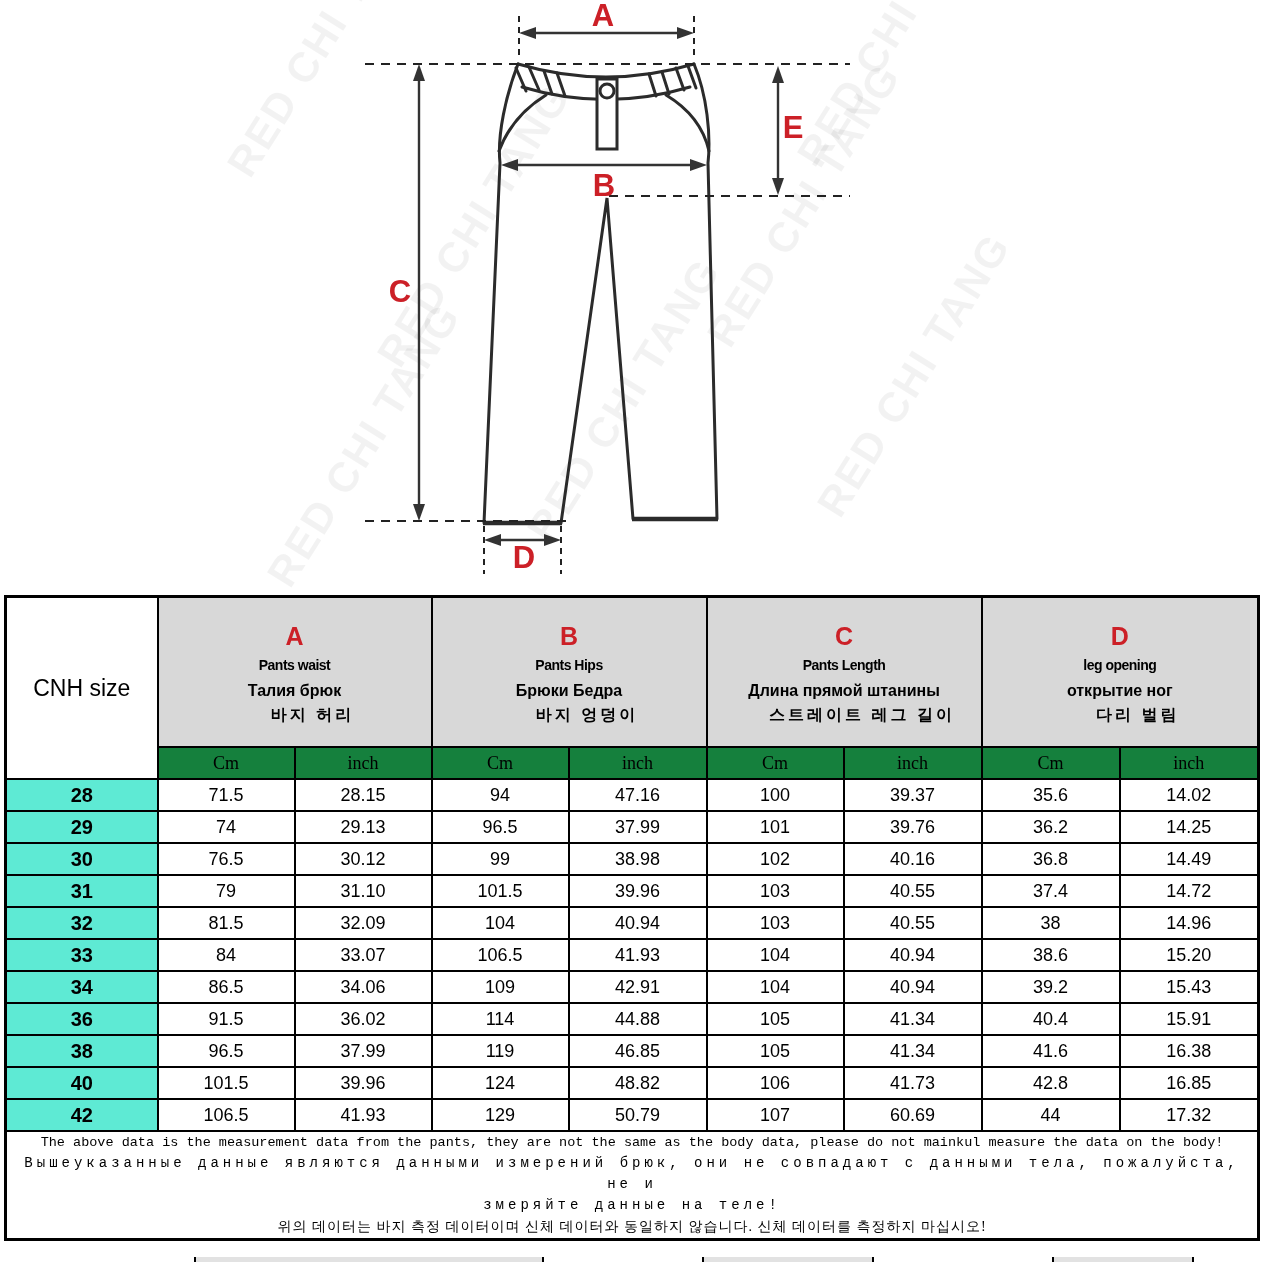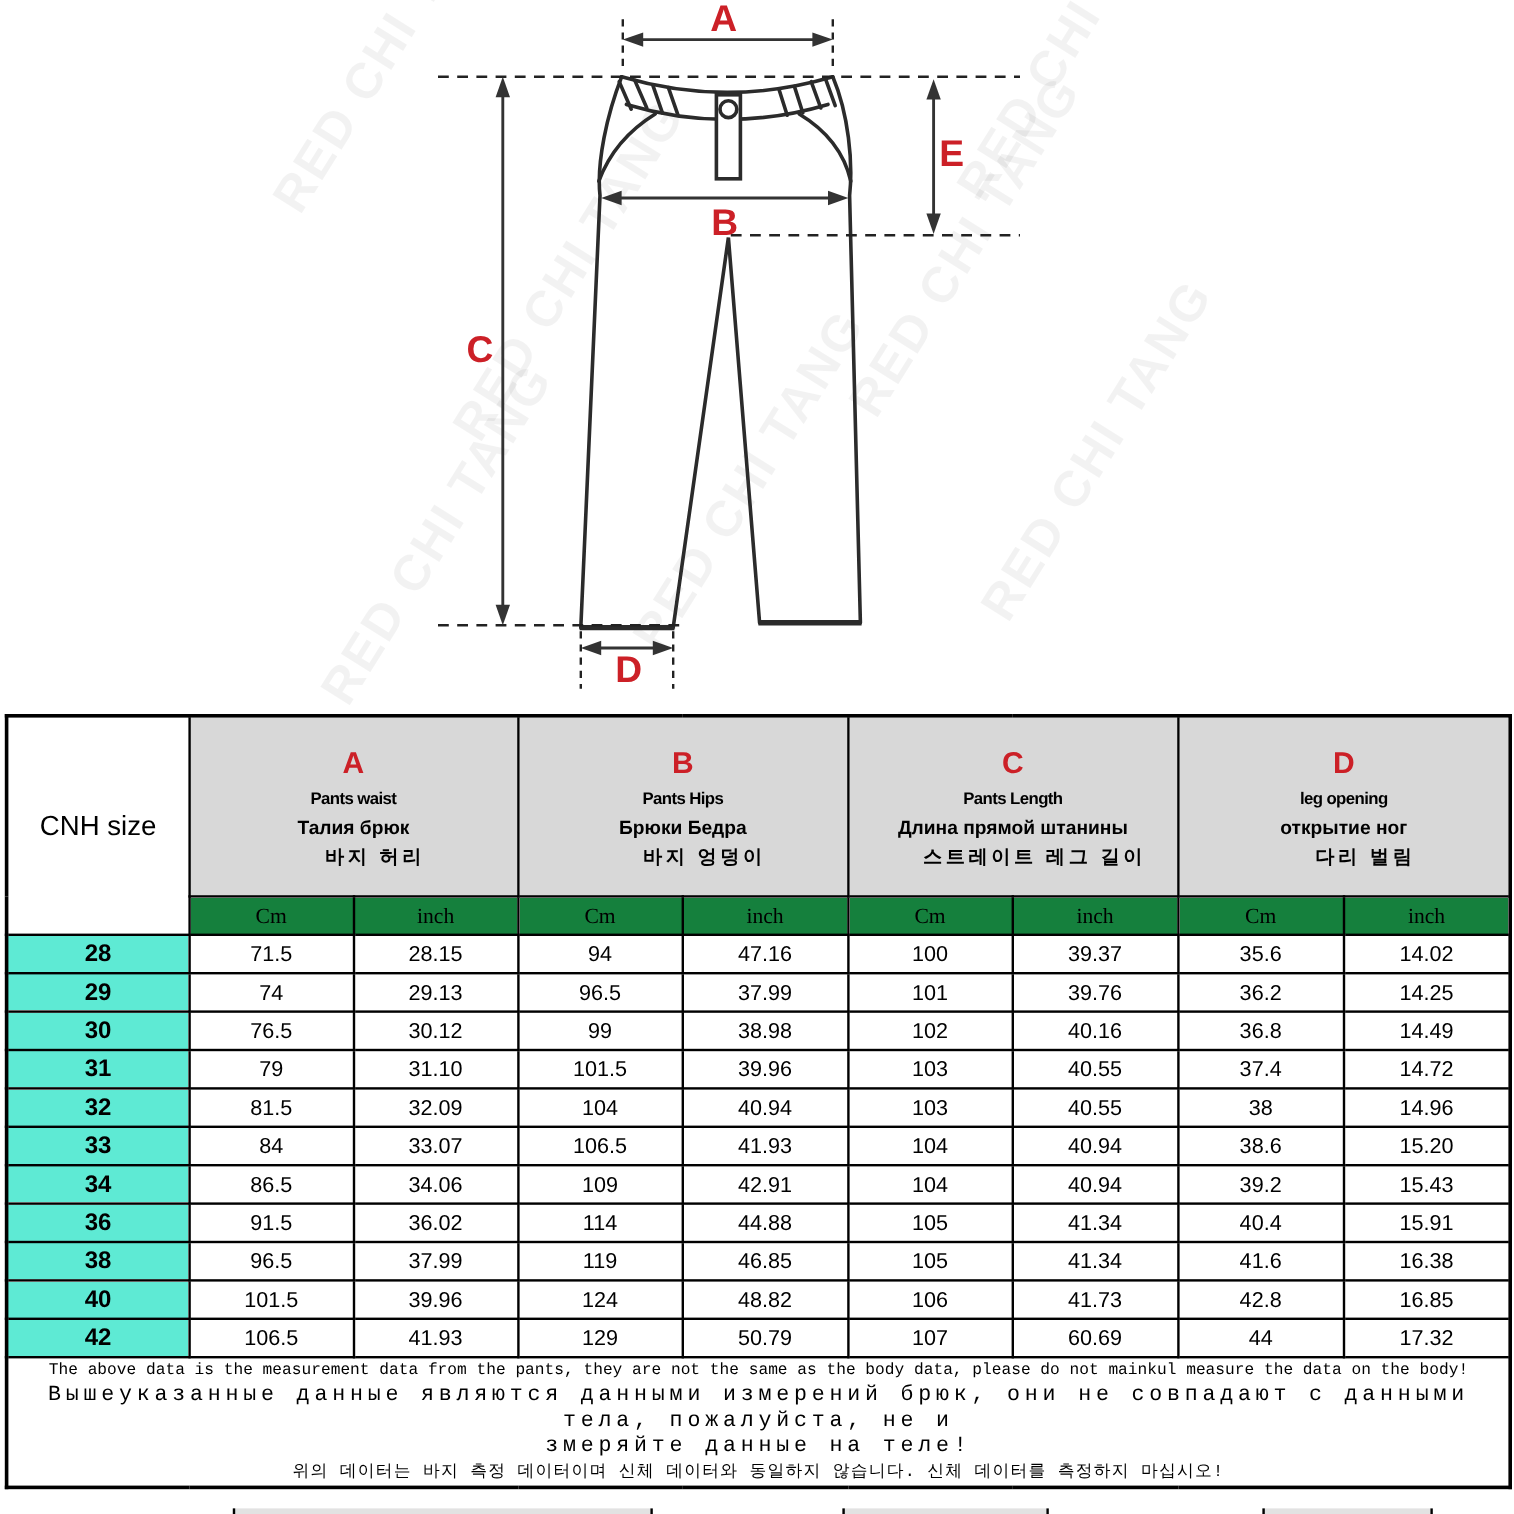--- a/index.html
+++ b/index.html
@@ -33,22 +33,22 @@
   .g-letter{color:#cc2027;font-size:25px;font-weight:bold;line-height:30px;margin-top:4px;}
   .g-en{font-size:14px;font-weight:bold;line-height:28px;letter-spacing:-0.5px;}
   .g-ru{font-size:16px;line-height:24px;}
   .g-ko{font-size:16px;line-height:24px;letter-spacing:3px;margin-left:36px;}
   .unit-row td{height:30px;font-size:18px;background:#15803d;font-family:Liberation Serif, serif;}
   .data-row td{height:30px;font-size:18px;background:#fff;}
   .data-row .size-cell{background:#5eead4;font-weight:bold;font-size:20px;}
   .footer-cell{height:98px;background:#fff;}
   .footer-cell .f-line{font-family:"Liberation Mono","DejaVu Sans Mono",monospace;}
   .f-en{font-size:13.5px;line-height:21px;text-align:center;}
-  .f-ru{font-size:18px;line-height:21px;letter-spacing:4px;text-align:center;}
-  .f-ko{font-size:14px;line-height:22px;letter-spacing:1px;font-family:Liberation Mono, monospace;}
+  .f-ru{font-size:14px;line-height:21px;letter-spacing:4px;text-align:center;}
+  .f-ko{font-size:14px;line-height:22px;letter-spacing:1px;font-family:Liberation Serif, serif;}
   
   .bottom-strip{position:absolute;left:4px;top:1257px;width:1253px;height:5px;background:#fff;}
   .bottom-strip .seg{position:absolute;top:0;height:5px;background:#e2e2e2;}
   .bottom-strip .tick{position:absolute;top:0;width:2px;height:5px;background:#000;}
 </style>
 </head>
 <body>
 
 <svg class="diagram" viewBox="0 0 1262 594" xmlns="http://www.w3.org/2000/svg">
 

